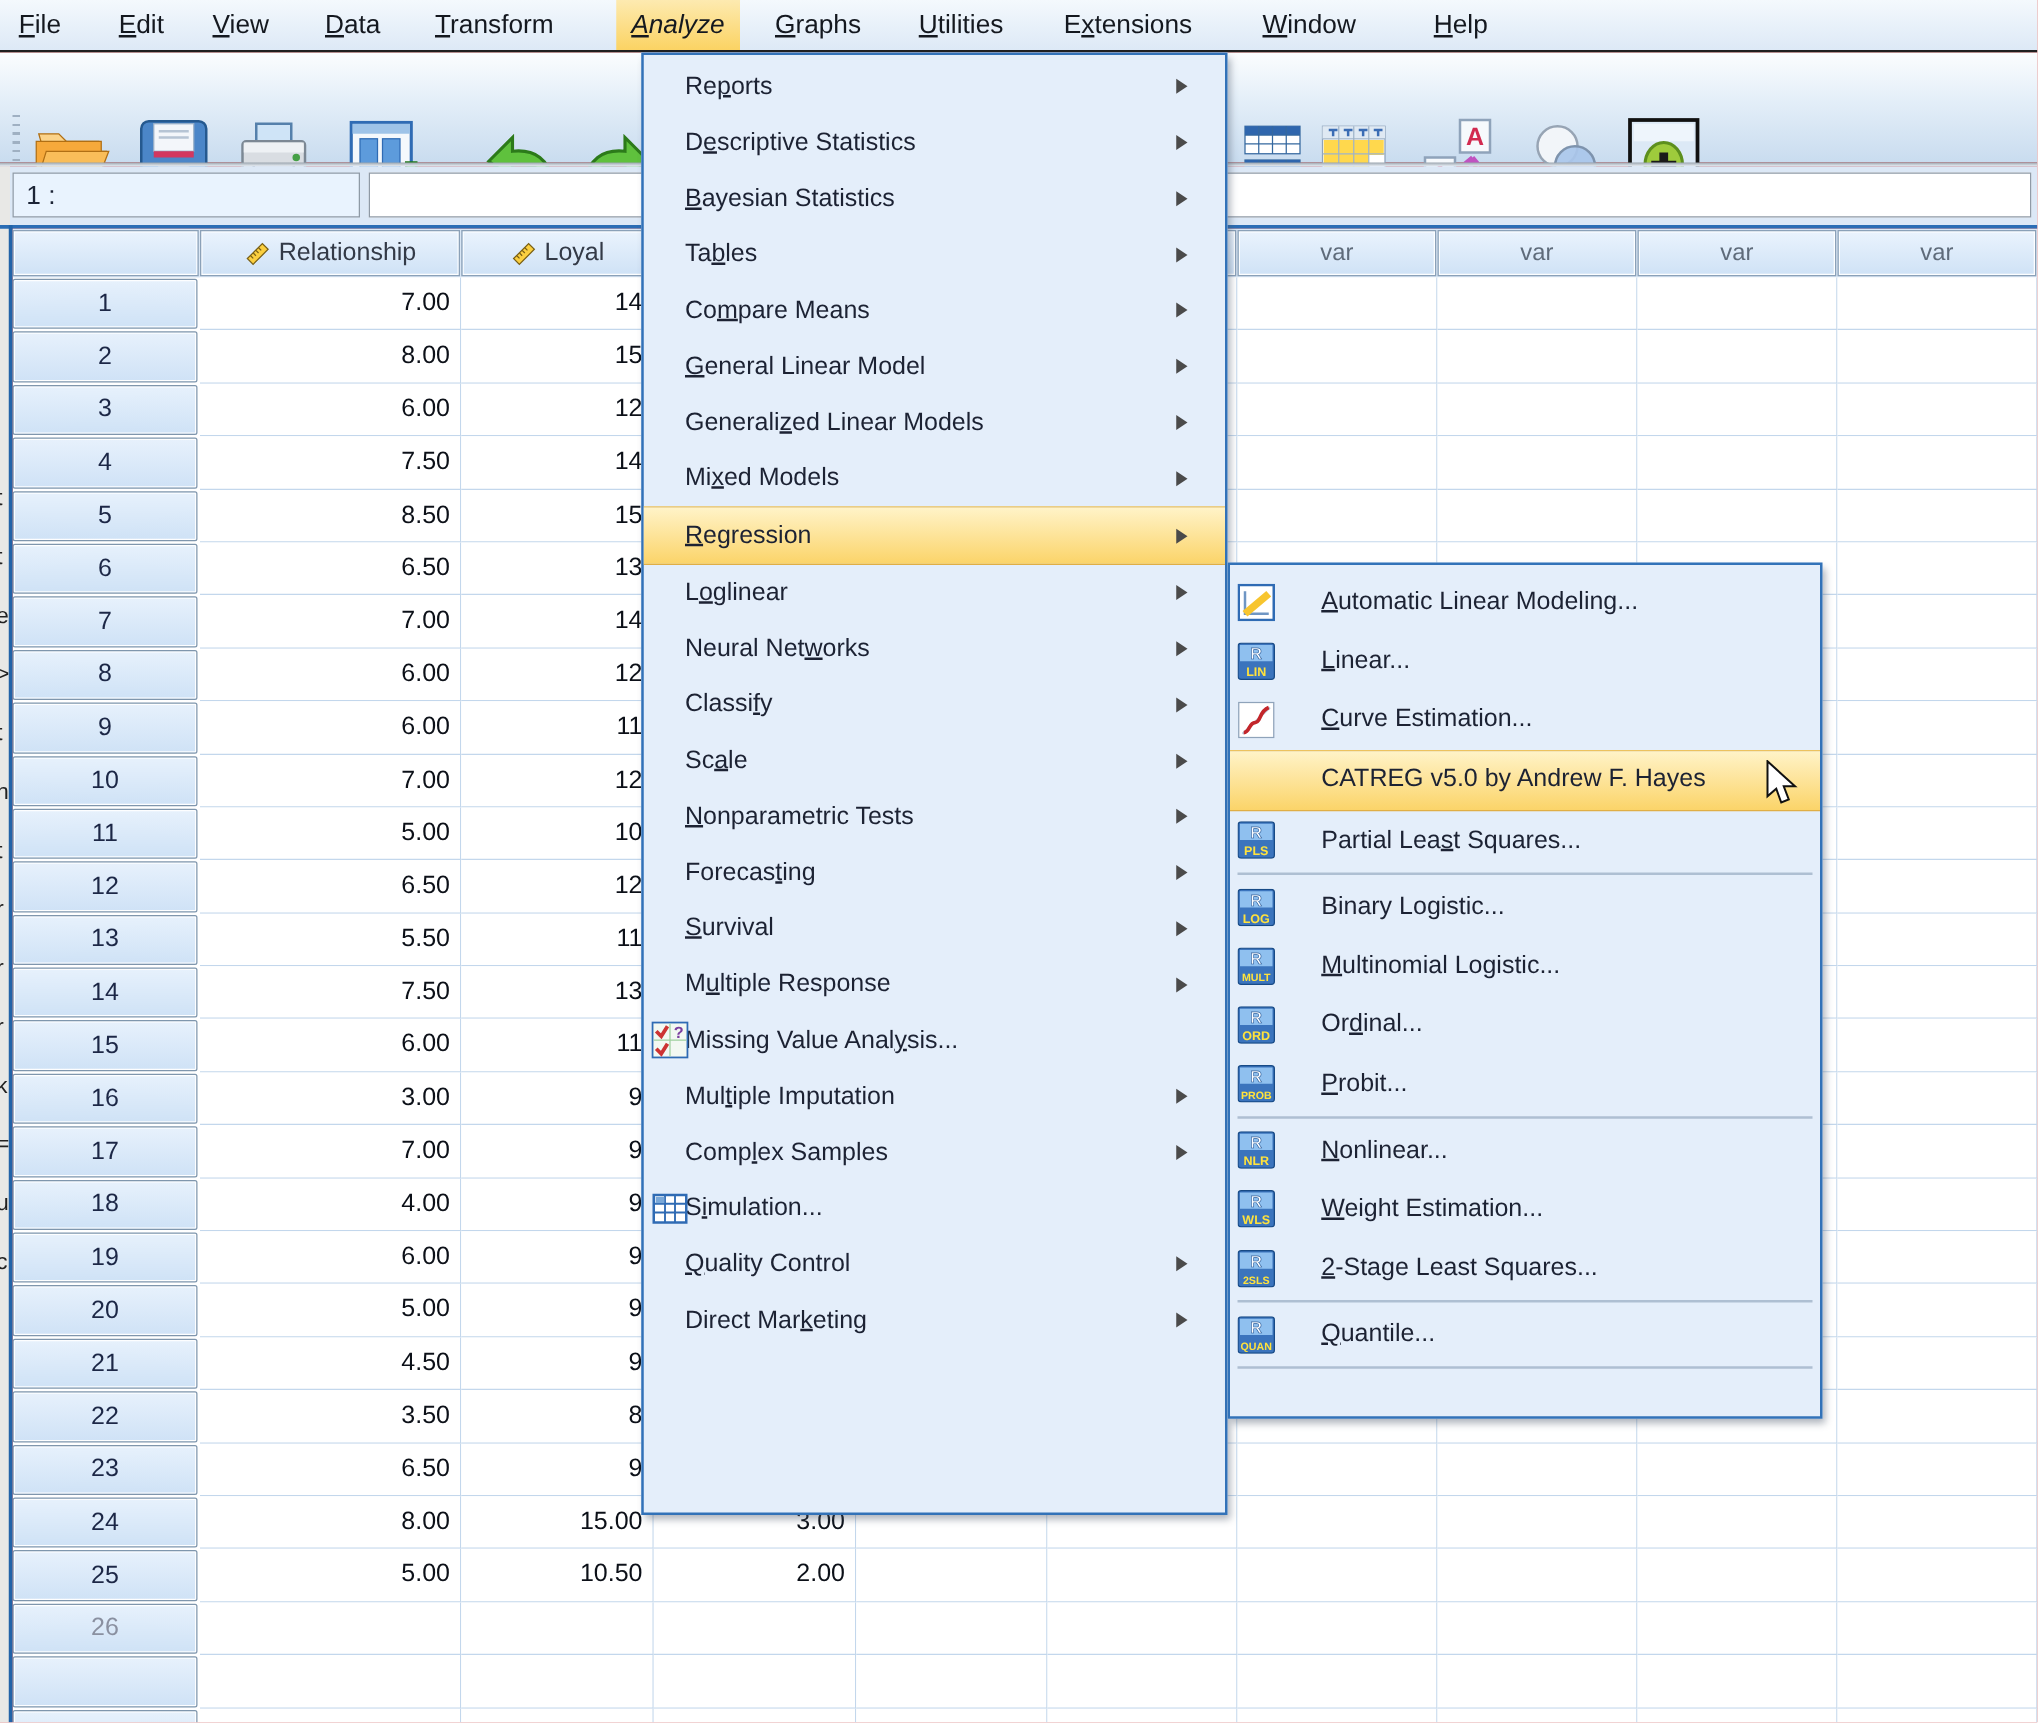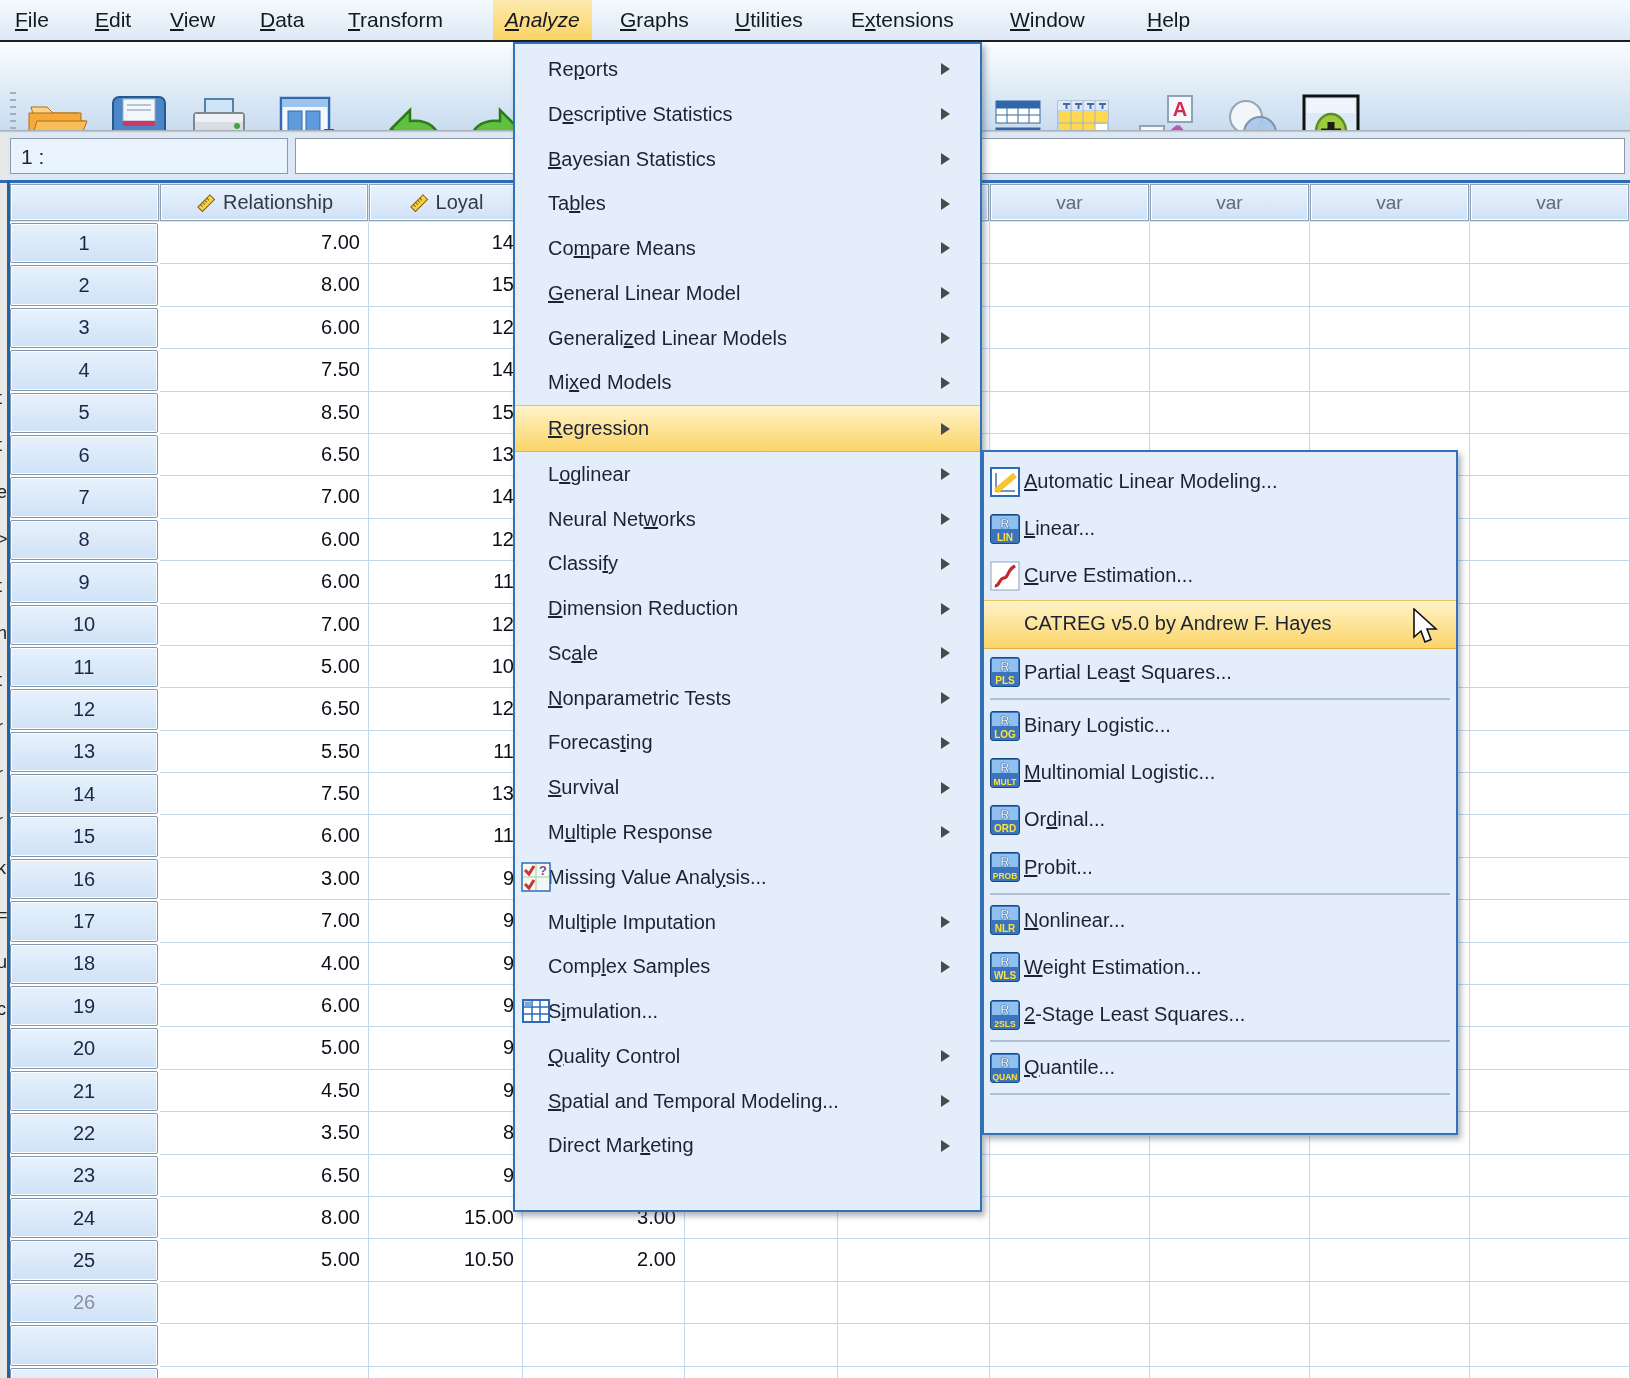--- a/index.html
+++ b/index.html
@@ -50,21 +50,21 @@
   .dcell{box-sizing:border-box;height:100%;background:#fff;
          border-right:1px solid #c3d7ec;border-bottom:1px solid #c3d7ec;
          font-size:20px;color:#0c1018;text-align:right;padding:9px 8px 0 0;white-space:nowrap;overflow:hidden;}
   
   .menu{position:absolute;background:#e4eefa;border:2px solid #3272b8;
         box-shadow:3px 4px 6px rgba(70,85,105,.45);box-sizing:border-box;z-index:50;}
   #analyze-menu{left:513px;top:42px;width:469px;height:1170px;padding-top:3px;}
   #regression-submenu{left:982px;top:450px;width:476px;height:685px;padding-top:6px;z-index:60;}
   .mitem{position:relative;font-size:20px;color:#1c2233;white-space:nowrap;cursor:default;}
   #analyze-menu .mitem{height:44.77px;line-height:44.77px;padding-left:33px;}
-  #regression-submenu .mitem{height:47.2px;line-height:47.2px;padding-left:40px;}
+  #regression-submenu .mitem{height:47.2px;line-height:47.2px;padding-left:73px;}
   .mitem.amber{background:linear-gradient(#fff3c8,#fbd469);border-top:1px solid #ecc25f;border-bottom:1px solid #e0ae45;line-height:42.5px;}
   #regression-submenu .mitem.amber{line-height:45px;}
   .mitem .arrow{position:absolute;right:30px;top:50%;margin-top:-6px;width:0;height:0;
         border-left:9px solid #4a4a4a;border-top:6px solid transparent;border-bottom:6px solid transparent;}
   .mitem .micon{position:absolute;left:6px;top:50%;margin-top:-15px;width:30px;height:30px;}
   .msep{height:2px;background:#aebfd2;margin:2px 6px;}
   u{text-decoration:underline;}
   
   #cursor{position:absolute;left:1412px;top:608px;z-index:99;}
 </style>
@@ -593,42 +593,40 @@
       <div class="mitem"><span><u>B</u>ayesian Statistics</span><span class="arrow"></span></div>
       <div class="mitem"><span>Ta<u>b</u>les</span><span class="arrow"></span></div>
       <div class="mitem"><span>Co<u>m</u>pare Means</span><span class="arrow"></span></div>
       <div class="mitem"><span><u>G</u>eneral Linear Model</span><span class="arrow"></span></div>
       <div class="mitem"><span>Generali<u>z</u>ed Linear Models</span><span class="arrow"></span></div>
       <div class="mitem"><span>Mi<u>x</u>ed Models</span><span class="arrow"></span></div>
       <div class="mitem amber"><span><u>R</u>egression</span><span class="arrow"></span></div>
       <div class="mitem"><span>L<u>o</u>glinear</span><span class="arrow"></span></div>
       <div class="mitem"><span>Neural Net<u>w</u>orks</span><span class="arrow"></span></div>
       <div class="mitem"><span>Classi<u>f</u>y</span><span class="arrow"></span></div>
-      <div class="mitem"><span><u>D</u>imension Reduction</span><span class="arrow"></span></div>
       <div class="mitem"><span>Sc<u>a</u>le</span><span class="arrow"></span></div>
       <div class="mitem"><span><u>N</u>onparametric Tests</span><span class="arrow"></span></div>
       <div class="mitem"><span>Forecas<u>t</u>ing</span><span class="arrow"></span></div>
       <div class="mitem"><span><u>S</u>urvival</span><span class="arrow"></span></div>
       <div class="mitem"><span>M<u>u</u>ltiple Response</span><span class="arrow"></span></div>
       <div class="mitem"><span class="micon"><svg width="30" height="30" viewBox="0 0 30 30">
      <rect x="1" y="1" width="28" height="28" fill="#f2f8f2" stroke="#2f6bb4" stroke-width="1.5"></rect>
      <path d="M2 15 H28 M15 2 V28" stroke="#9fd09f"></path>
      <path d="M4 8 L8 12 L13 4" stroke="#cc3333" stroke-width="3" fill="none"></path>
      <path d="M4 22 L8 26 L13 18" stroke="#cc3333" stroke-width="3" fill="none"></path>
      <text x="22" y="13" font-size="13" font-weight="bold" fill="#7b3fa0" text-anchor="middle" font-family="Liberation Sans,sans-serif">?</text>
           </svg></span><span>Missing Value Anal<u>y</u>sis...</span></div>
       <div class="mitem"><span>Mul<u>t</u>iple Imputation</span><span class="arrow"></span></div>
       <div class="mitem"><span>Comp<u>l</u>ex Samples</span><span class="arrow"></span></div>
       <div class="mitem"><span class="micon"><svg width="30" height="30" viewBox="0 0 30 30">
      <rect x="2" y="4" width="26" height="22" fill="#ffffff" stroke="#2f6bb4" stroke-width="2"></rect>
      <path d="M2 11 H28 M2 18 H28 M11 4 V26 M19 4 V26" stroke="#2f6bb4" stroke-width="1.5"></path>
      <rect x="3.5" y="5.5" width="7" height="5" fill="#7aa8d8"></rect>
           </svg></span><span>S<u>i</u>mulation...</span></div>
       <div class="mitem"><span><u>Q</u>uality Control</span><span class="arrow"></span></div>
-      <div class="mitem"><span><u>S</u>patial and Temporal Modeling...</span><span class="arrow"></span></div>
       <div class="mitem"><span>Direct Mar<u>k</u>eting</span><span class="arrow"></span></div>
     </div>
   <div id="regression-submenu" class="menu">
       <div class="mitem"><span class="micon"><svg width="30" height="30" viewBox="0 0 30 30">
      <rect x="1" y="1" width="28" height="28" fill="#ffffff" stroke="#2f6bb4" stroke-width="2"></rect>
      <path d="M6 6 V24 H25" stroke="#6f96c4" stroke-width="2" fill="none"></path>
      <path d="M6 24 L25 8" stroke="#f7c52f" stroke-width="6"></path>
           </svg></span><span><u>A</u>utomatic Linear Modeling...</span></div>
       <div class="mitem"><span class="micon"><svg width="30" height="30" viewBox="0 0 30 30">
     <rect x="0.5" y="0.5" width="29" height="29" rx="2.5" fill="#3b74bd" stroke="#174a86"></rect>

